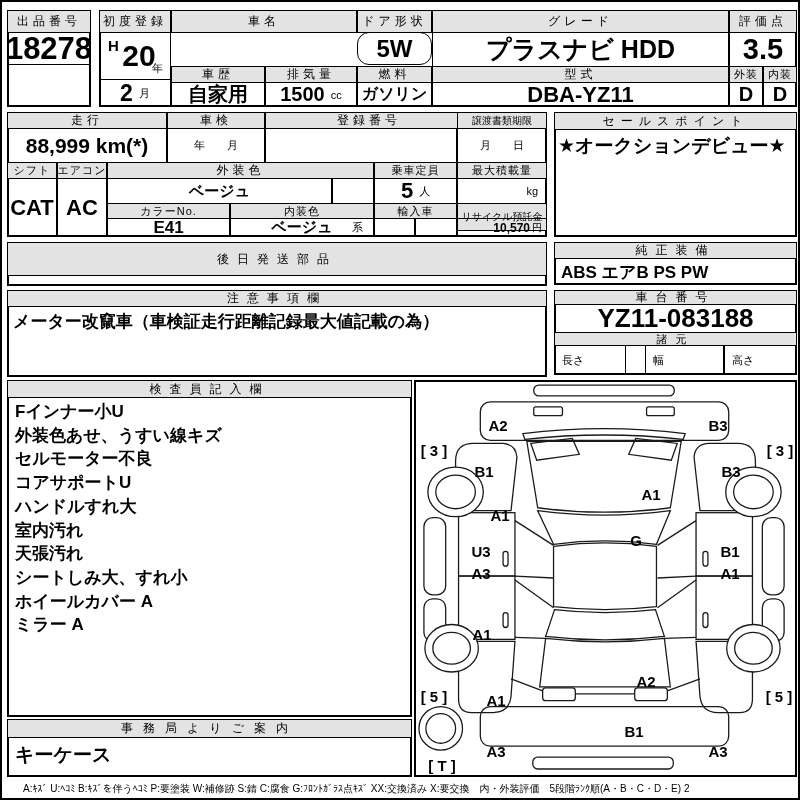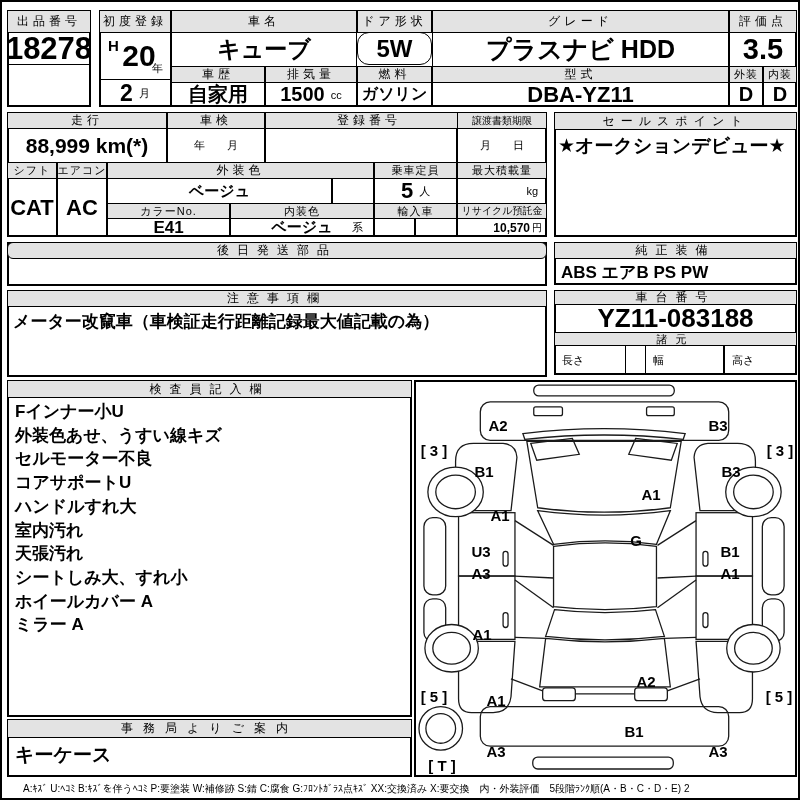--- a/index.html
+++ b/index.html
@@ -37,21 +37,20 @@
     <span class="b" style="position:absolute;left:8px;top:4px;font-size:15px;">H</span>
     <span class="b" style="font-size:30px;margin-left:8px;">20</span>
     <span style="position:absolute;right:7px;bottom:3px;font-size:11px;">年</span>
   </div>
   <div class="abs c" style="left:97px;top:77px;width:72px;height:28px;">
     <span class="b" style="font-size:23px;">2</span>
     <span class="u">月</span>
   </div>
 
   <div class="abs h" style="left:169px;top:8px;width:186px;height:23px;">車名</div>
-  <div class="abs c b" style="left:169px;top:30px;width:186px;height:35px;font-size:23px;">キューブ</div>
   <div class="abs h" style="left:169px;top:64px;width:94px;height:17px;">車歴</div>
   <div class="abs h" style="left:263px;top:64px;width:92px;height:17px;">排気量</div>
   <div class="abs c b" style="left:169px;top:80px;width:94px;height:25px;font-size:20px;">自家用</div>
   <div class="abs c" style="left:263px;top:80px;width:92px;height:25px;">
     <span class="b" style="font-size:20px;">1500</span>
     <span class="u">cc</span>
   </div>
 
   <div class="abs h" style="left:355px;top:8px;width:75px;height:23px;">ドア形状</div>
   <div class="abs c b" style="left:355px;top:30px;width:75px;height:33px;font-size:24px;border-radius:12px;">5W</div>
@@ -93,40 +92,40 @@
   <div class="abs c" style="left:372px;top:176px;width:83px;height:26px;">
     <span class="b" style="font-size:22px;">5</span>
     <span class="u">人</span>
   </div>
   <div class="abs h sm" style="left:455px;top:160px;width:90px;height:17px;">最大積載量</div>
   <div class="abs c" style="left:455px;top:176px;width:90px;height:26px;justify-content:flex-end;padding-right:8px;font-size:11px;">kg</div>
 
   <div class="abs h sm" style="left:105px;top:201px;width:123px;height:16px;">カラーNo.</div>
   <div class="abs h sm" style="left:228px;top:201px;width:144px;height:16px;">内装色</div>
   <div class="abs h sm" style="left:372px;top:201px;width:83px;height:16px;">輸入車</div>
-  <div class="abs h xs" style="left:455px;top:201px;width:90px;height:16px;">リサイクル預託金</div>
+  <div class="abs h xs" style="left:455px;top:201px;width:90px;height:28px;">リサイクル預託金</div>
 
   <div class="abs c b" style="left:105px;top:216px;width:123px;height:19px;font-size:17px;">E41</div>
   <div class="abs c" style="left:228px;top:216px;width:144px;height:19px;">
     <span class="b" style="font-size:15px;">ベージュ</span>
     <span style="position:absolute;right:10px;font-size:11px;">系</span>
   </div>
   <div class="abs c" style="left:372px;top:216px;width:41px;height:19px;"></div>
   <div class="abs c" style="left:413px;top:216px;width:42px;height:19px;"></div>
   <div class="abs c" style="left:455px;top:216px;width:90px;height:19px;justify-content:flex-end;padding-right:4px;">
     <span class="b" style="font-size:12px;">10,570</span>
     <span style="font-size:10px;margin-left:2px;">円</span>
   </div>
 
   <div class="abs box2" style="left:552px;top:110px;width:243px;height:125px;"></div>
   <div class="abs h" style="left:552px;top:110px;width:243px;height:18px;letter-spacing:6px;">セールスポイント</div>
   <div class="abs b" style="left:556px;top:131px;width:236px;font-size:19px;">★オークションデビュー★</div>
 
   <div class="abs box2" style="left:5px;top:240px;width:540px;height:44px;"></div>
-  <div class="abs h" style="left:5px;top:240px;width:540px;height:17px;letter-spacing:8px;border-radius:6px;">後日発送部品</div>
+  <div class="abs h" style="left:5px;top:240px;width:540px;height:34px;letter-spacing:8px;">後日発送部品</div>
 
   <div class="abs box2" style="left:552px;top:240px;width:243px;height:43px;"></div>
   <div class="abs h" style="left:552px;top:240px;width:243px;height:17px;letter-spacing:8px;">純正装備</div>
   <div class="abs b" style="left:559px;top:259px;font-size:17px;">ABS エアB PS PW</div>
 
   <div class="abs box2" style="left:5px;top:288px;width:540px;height:87px;"></div>
   <div class="abs h" style="left:5px;top:288px;width:540px;height:17px;letter-spacing:8px;">注意事項欄</div>
   <div class="abs b" style="left:11px;top:308px;width:528px;font-size:17px;">メーター改竄車（車検証走行距離記録最大値記載の為）</div>
 
   <div class="abs box2" style="left:552px;top:288px;width:243px;height:85px;"></div>

